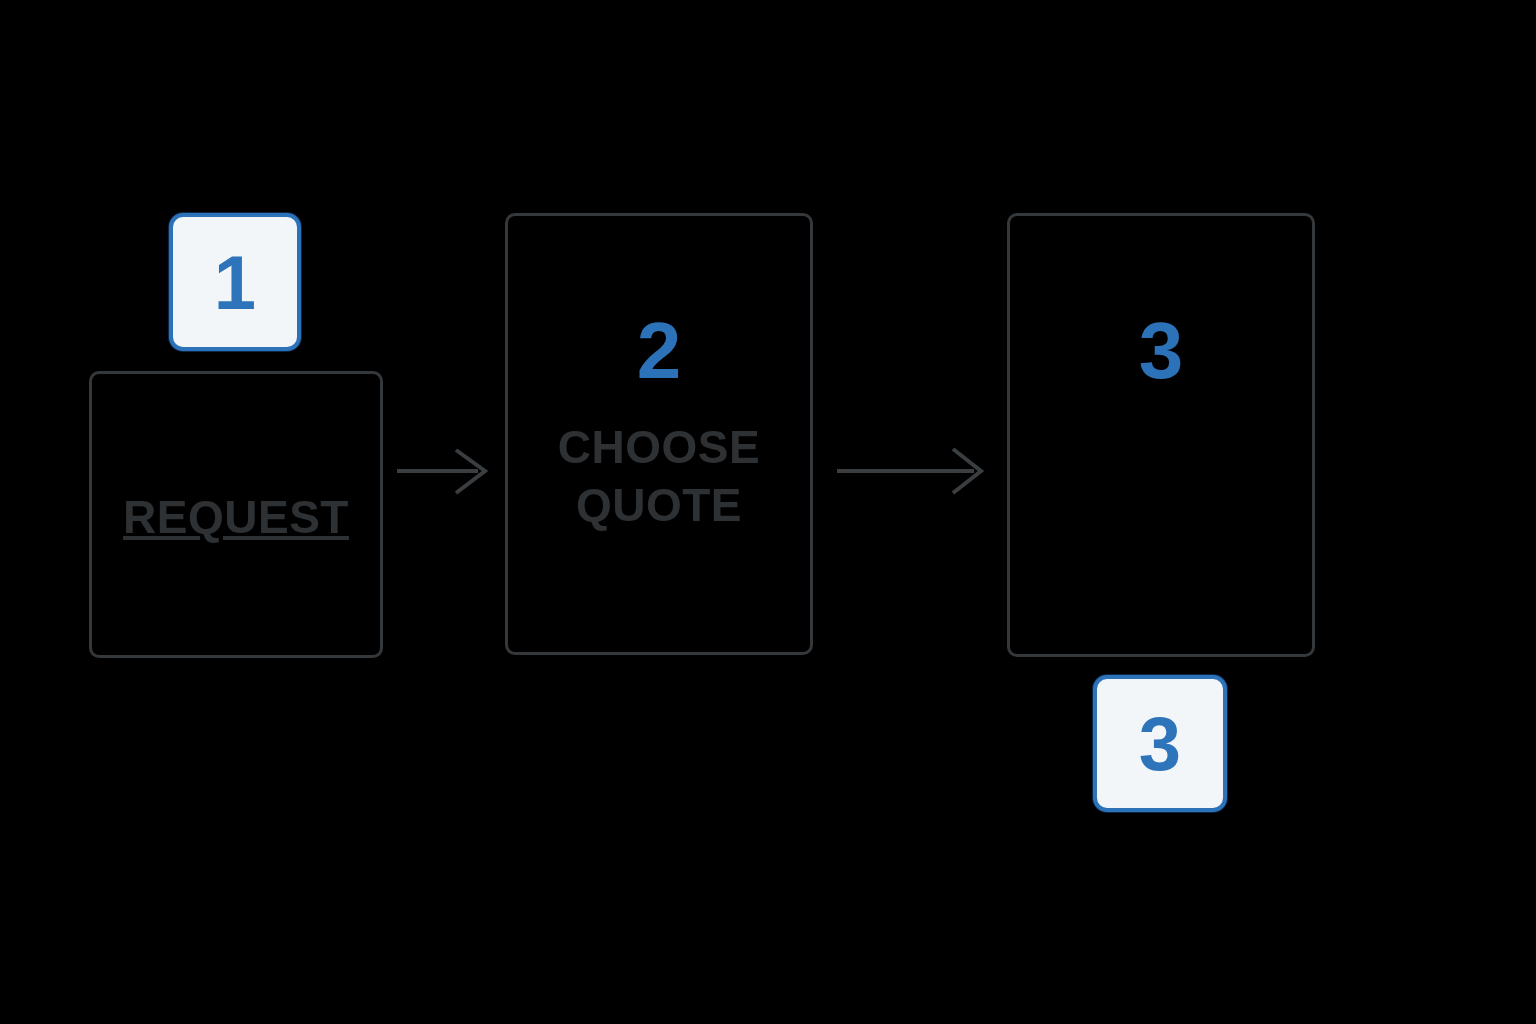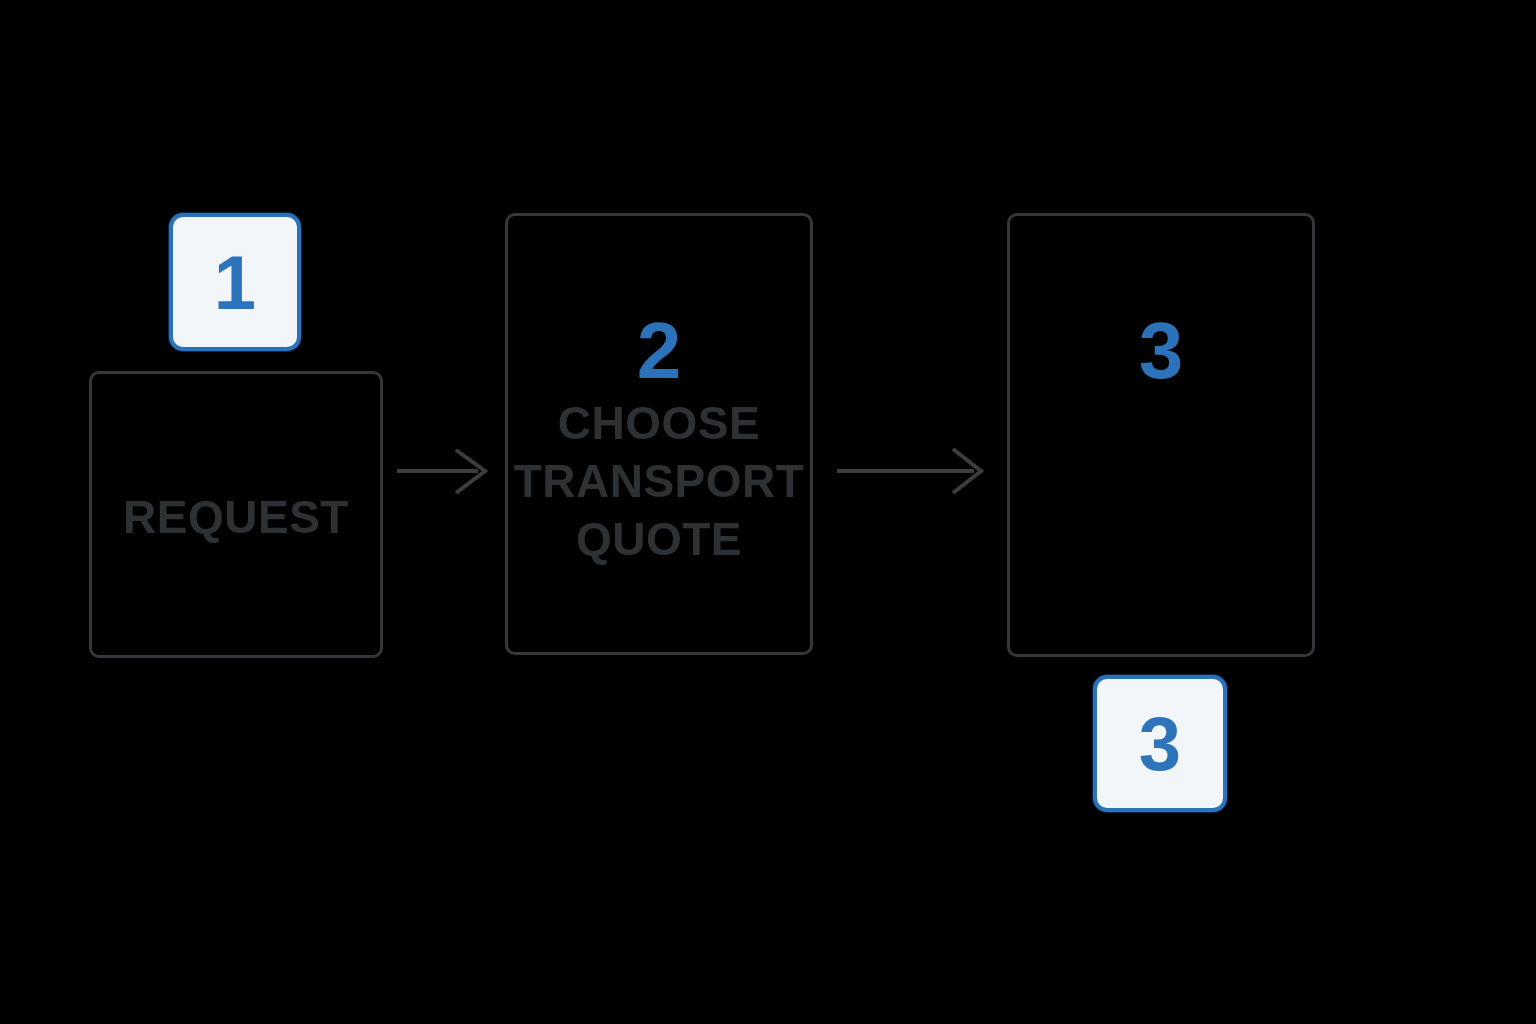--- a/index.html
+++ b/index.html
@@ -31,25 +31,26 @@
   .box-2 { left: 505px;  top: 213px; width: 308px; height: 442px; padding-top: 92px; }
   .box-3 { left: 1007px; top: 213px; width: 308px; height: 444px; padding-top: 92px; }
 
   .step-number {
     font-size: 80px;
     line-height: 86px;
     color: #2c72b9;
     font-weight: 700;
   }
   .step-lines {
+    margin-top: 24px;
     font-size: 46px;
     line-height: 58px;
     letter-spacing: 0.5px;
   }
-  .box-1 .step-lines { margin-top: 5px; }
+  .box-1 .step-lines { margin-top: 5px; text-decoration: underline; }
 
   
   .som-badge {
     position: absolute;
     background: #f3f6f9;
     border: 4px solid #2c72b9;
     border-radius: 14px;
     display: flex;
     align-items: center;
     justify-content: center;
@@ -87,21 +88,20 @@
     <svg width="100" height="60" viewBox="0 0 100 60">
       <line x1="3" y1="30" x2="84" y2="30" stroke="#3a3e41" stroke-width="4"></line>
       <polyline points="62,9 91,30 62,52" fill="none" stroke="#3a3e41" stroke-width="4"></polyline>
     </svg>
   </div>
 
   <div class="step-box box-2">
     <div class="step-number">2</div>
     <div class="step-lines">
       <div>CHOOSE</div>
-      <div>TRANSPORT</div>
       <div>QUOTE</div>
     </div>
   </div>
 
   <div class="flow-arrow arrow-2">
     <svg width="152" height="60" viewBox="0 0 152 60">
       <line x1="3" y1="30" x2="140" y2="30" stroke="#3a3e41" stroke-width="4"></line>
       <polyline points="119,8 147,30 119,52" fill="none" stroke="#3a3e41" stroke-width="4"></polyline>
     </svg>
   </div>

